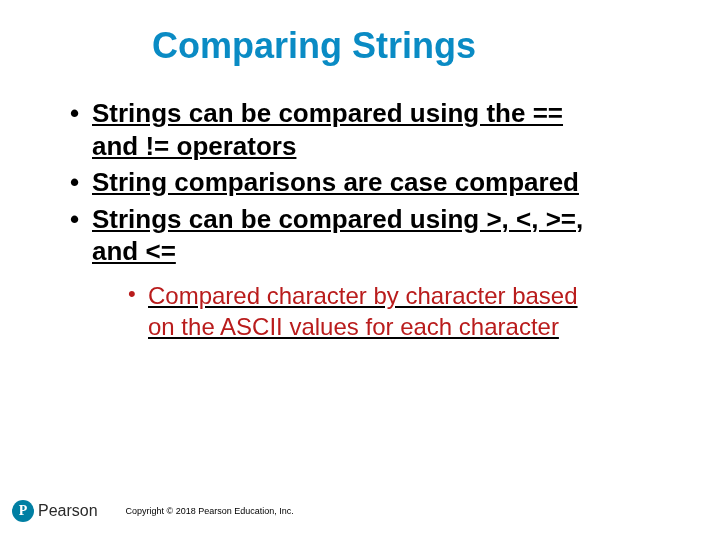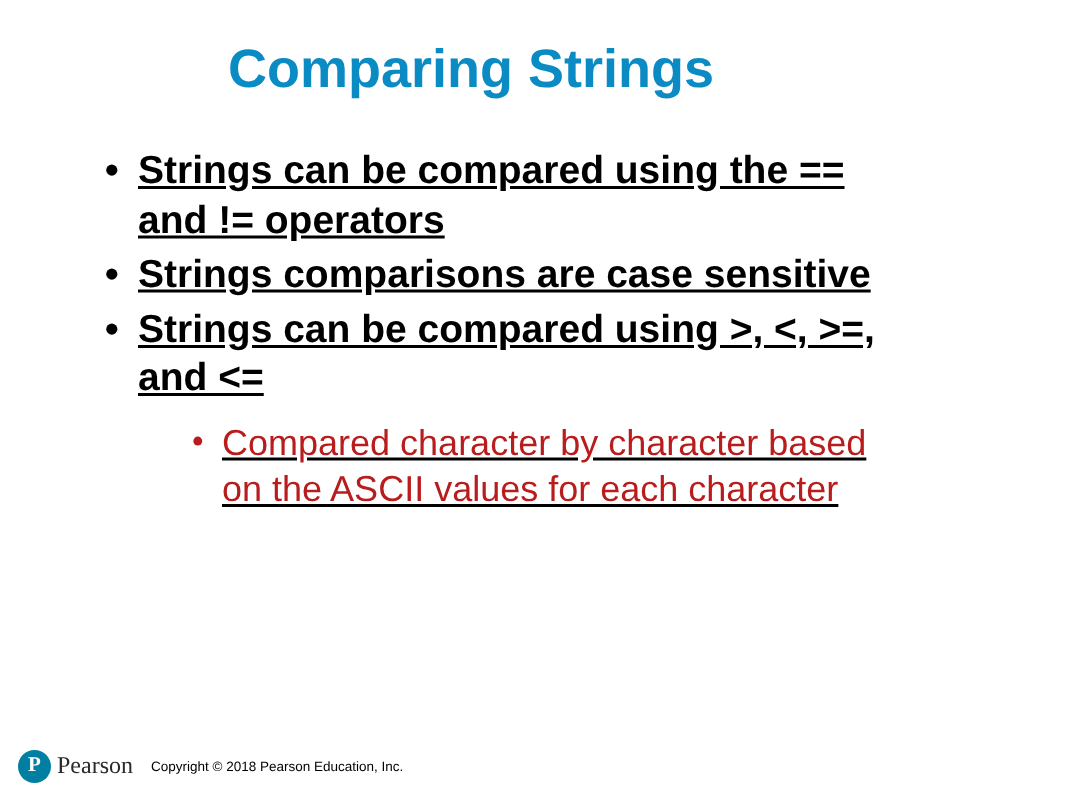--- a/index.html
+++ b/index.html
@@ -9,32 +9,32 @@
   ul.main-list { list-style: none; padding-left: 30px; text-decoration: underline; }
   ul.main-list > li { position: relative; color: #000; font-size: 26px; font-weight: 700; line-height: 1.25; margin-bottom: 4px; padding-left: 22px; }
   ul.main-list > li::before { content: "•"; position: absolute; left: 0; top: 0; font-size: 26px; }
   ul.sub-list { list-style: none; padding-left: 36px; margin-top: 12px; }
   ul.sub-list > li { position: relative; color: #b91c1c; font-size: 24px; font-weight: 400; line-height: 1.3; margin-bottom: 4px; padding-left: 20px; }
   ul.sub-list > li::before { content: "•"; position: absolute; left: 0; top: 0; font-size: 22px; }
   .footer { position: absolute; left: 12px; bottom: 18px; display: flex; align-items: center; gap: 10px; }
   .logo { display: flex; align-items: center; gap: 4px; }
   .p-mark { width: 22px; height: 22px; border-radius: 50%; background: #007fa3; display: flex; align-items: center; justify-content: center; }
   .p-mark-text { color: #fff; font-size: 14px; font-weight: 700; font-family: Georgia, serif; }
-  .logo-word { color: #2a2a2a; font-size: 16px; font-family: Liberation Serif, serif; }
-  .copyright { color: #000; font-size: 9px; margin-left: 2px; }
+  .logo-word { color: #2a2a2a; font-size: 16px; font-family: Liberation Sans, sans-serif; }
+  .copyright { color: #000; font-size: 9px; margin-left: 18px; }
 </style>
 </head>
 <body>
 
 <div class="slide">
   <h1 class="title">Comparing Strings</h1>
 
   <ul class="main-list">
     <li>Strings can be compared using the == and != operators</li>
-    <li>Strings comparisons are case sensitive</li>
+    <li>String comparisons are case compared</li>
     <li>
       <span>Strings can be compared using &gt;, &lt;, &gt;=, and &lt;=</span>
       <ul class="sub-list">
         <li>Compared character by character based on the ASCII values for each character</li>
       </ul>
     </li>
   </ul>
 
   <div class="footer">
     <div class="logo">

